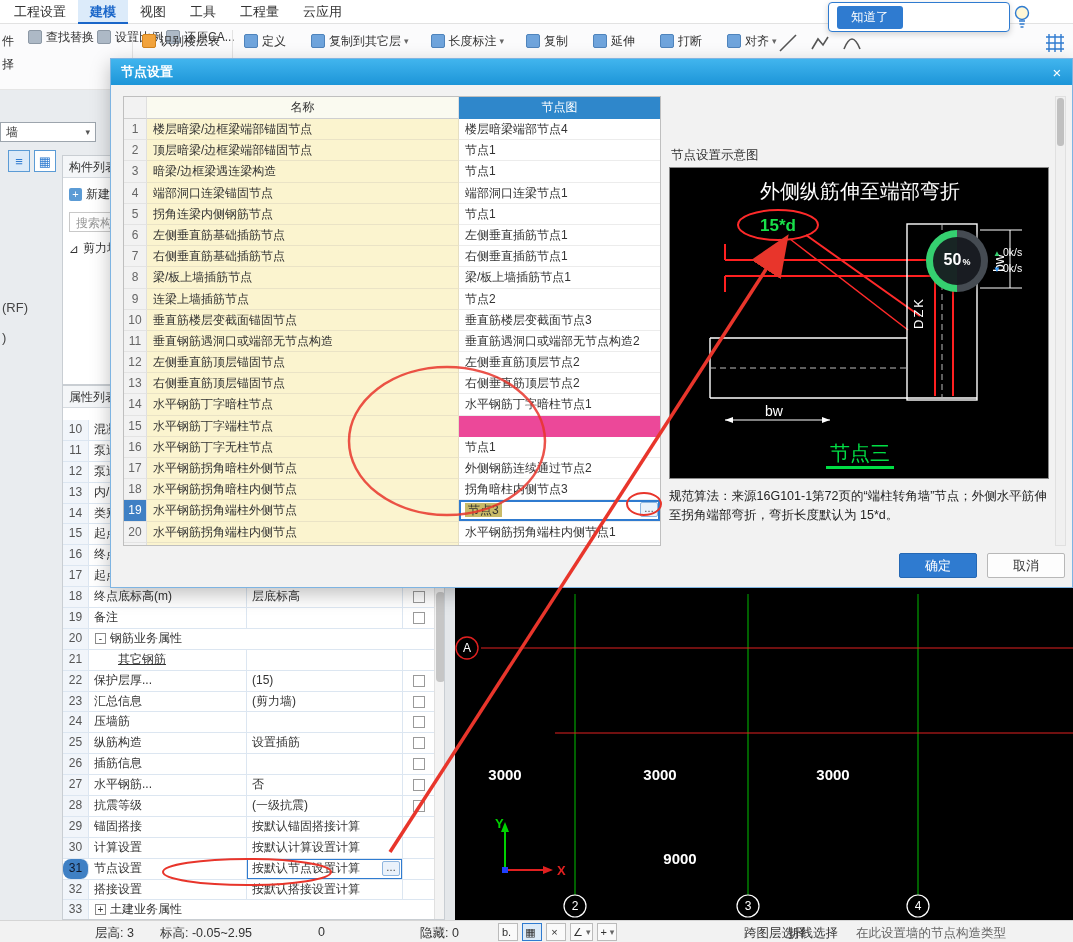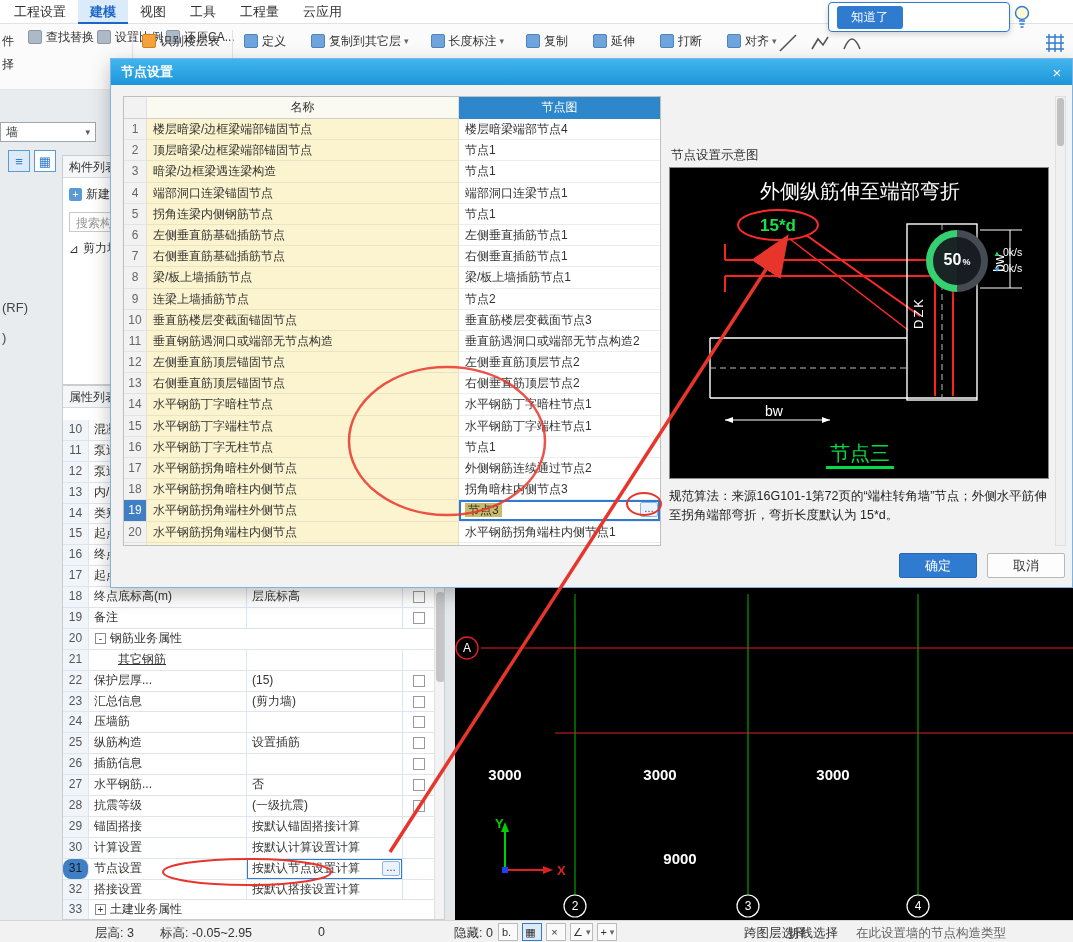--- a/index.html
+++ b/index.html
@@ -633,21 +633,21 @@
       <polygon points="88,278 98,282 88,286" fill="#E02020"></polygon>
       <text x="102" y="287" fill="#E02020" font-size="13" font-weight="bold">X</text>
       <rect x="47" y="279" width="6" height="6" fill="#2040FF"></rect>
     </svg>
   </div>
 
   <div id="statusbar">
     <span class="sitem" style="left:95px;">层高: 3</span>
     <span class="sitem" style="left:160px;">标高: -0.05~2.95</span>
     <span class="sitem" style="left:318px;">0</span>
-    <span class="sitem" style="left:454px;">隐藏: 0</span>
+    <span class="sitem" style="left:420px;">隐藏: 0</span>
     <div class="sbtns">
 
         <div class="sbtn">
           <span>b.</span>
           <span class="scaret"></span>
         </div>
 
         <div class="sbtn active">
           <span>▦</span>
           <span class="scaret"></span>
@@ -810,24 +810,20 @@
           <div class="t-name">水平钢筋丁字暗柱节点</div>
           <div class="t-node">
             <span class="nt">水平钢筋丁字暗柱节点1</span>
             
           </div>
         </div>
 
         <div class="trow">
           <div class="t-no">15</div>
           <div class="t-name">水平钢筋丁字端柱节点</div>
-          <div class="t-node">
-            <span class="nt">水平钢筋丁字端柱节点1</span>
-            
-          </div>
         </div>
 
         <div class="trow">
           <div class="t-no">16</div>
           <div class="t-name">水平钢筋丁字无柱节点</div>
           <div class="t-node">
             <span class="nt">节点1</span>
             
           </div>
         </div>

